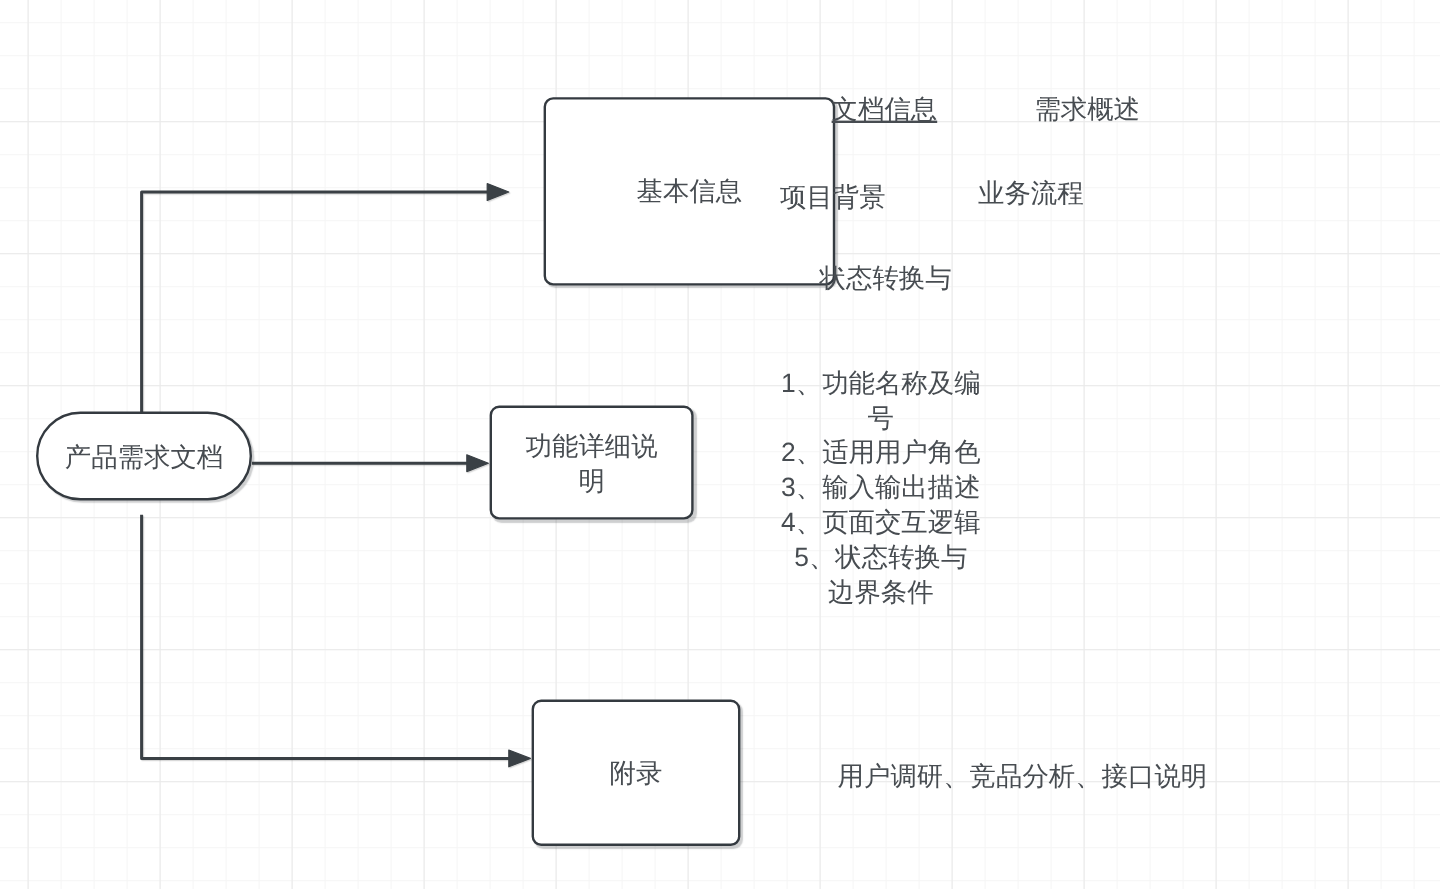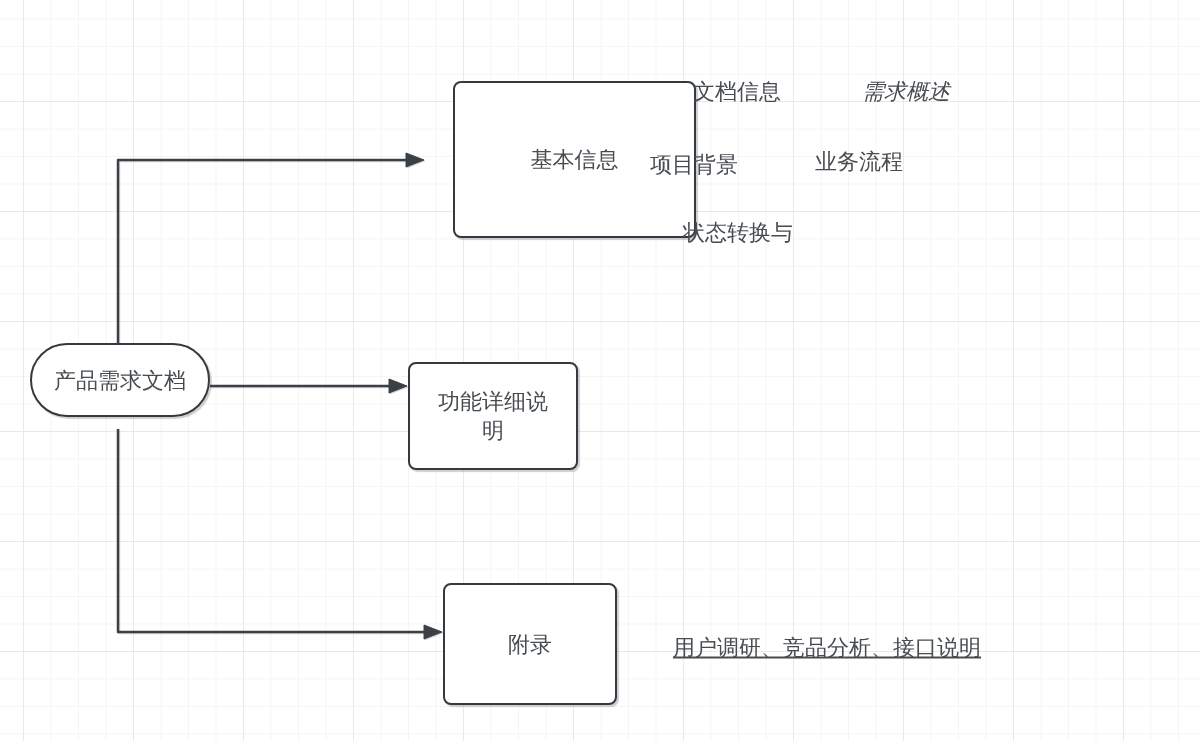--- a/index.html
+++ b/index.html
@@ -61,44 +61,44 @@
     left: 30px; top: 343px;
     width: 180px; height: 74px;
     border-radius: 44px;
   }
   .shape-basic {
     left: 425px; top: 81px;
     width: 243px; height: 157px; margin-left: 28px;
   }
   .shape-feature {
     left: 408px; top: 338px;
-    width: 170px; height: 108px; margin-top: 24px;
+    width: 170px; height: 95px;
   }
   .shape-appendix {
     left: 443px; top: 583px;
     width: 174px; height: 122px;
   }
   .free-label {
     position: absolute;
     transform: translate(-50%, -50%);
     width: max-content;
     max-width: 400px;
     font-size: 22px;
     line-height: 29px;
     color: #474c51;
     text-align: center;
     white-space: pre-line;
   }
-  .lbl-doc-info       { left: 737px; top: 91px; }
-  .lbl-req-overview   { left: 906px; top: 91px; font-style: italic; }
+  .lbl-doc-info       { left: 737px; top: 91px; text-decoration: underline; }
+  .lbl-req-overview   { left: 906px; top: 91px; }
   .lbl-project-bg     { left: 694px; top: 164px; }
   .lbl-biz-flow       { left: 859px; top: 161px; }
   .lbl-term-def       { left: 738px; top: 232px; }
   .lbl-feature-list   { left: 734px; top: 406px; }
-  .lbl-appendix-note  { left: 827px; top: 647px; text-decoration: underline; }
+  .lbl-appendix-note  { left: 852px; top: 647px; }
 </style>
 </head>
 <body>
 
 <div class="canvas">
 
   <svg class="connectors" viewBox="0 0 1200 741" xmlns="http://www.w3.org/2000/svg">
     <g>
       <path d="M 118 344 L 118 160 L 407 160"></path>
       <polygon points="424,160 406,153 406,167"></polygon>
@@ -133,16 +133,23 @@
   <div class="free-label lbl-doc-info">文档信息</div>
 
   <div class="free-label lbl-req-overview">需求概述</div>
 
   <div class="free-label lbl-project-bg">项目背景</div>
 
   <div class="free-label lbl-biz-flow">业务流程</div>
 
   <div class="free-label lbl-term-def">状态转换与</div>
 
+  <div class="free-label lbl-feature-list">1、功能名称及编
+号
+2、适用用户角色
+3、输入输出描述
+4、页面交互逻辑
+5、状态转换与
+边界条件</div>
 
   <div class="free-label lbl-appendix-note">用户调研、竞品分析、接口说明</div>
 
 </div>
 
 </body></html>

